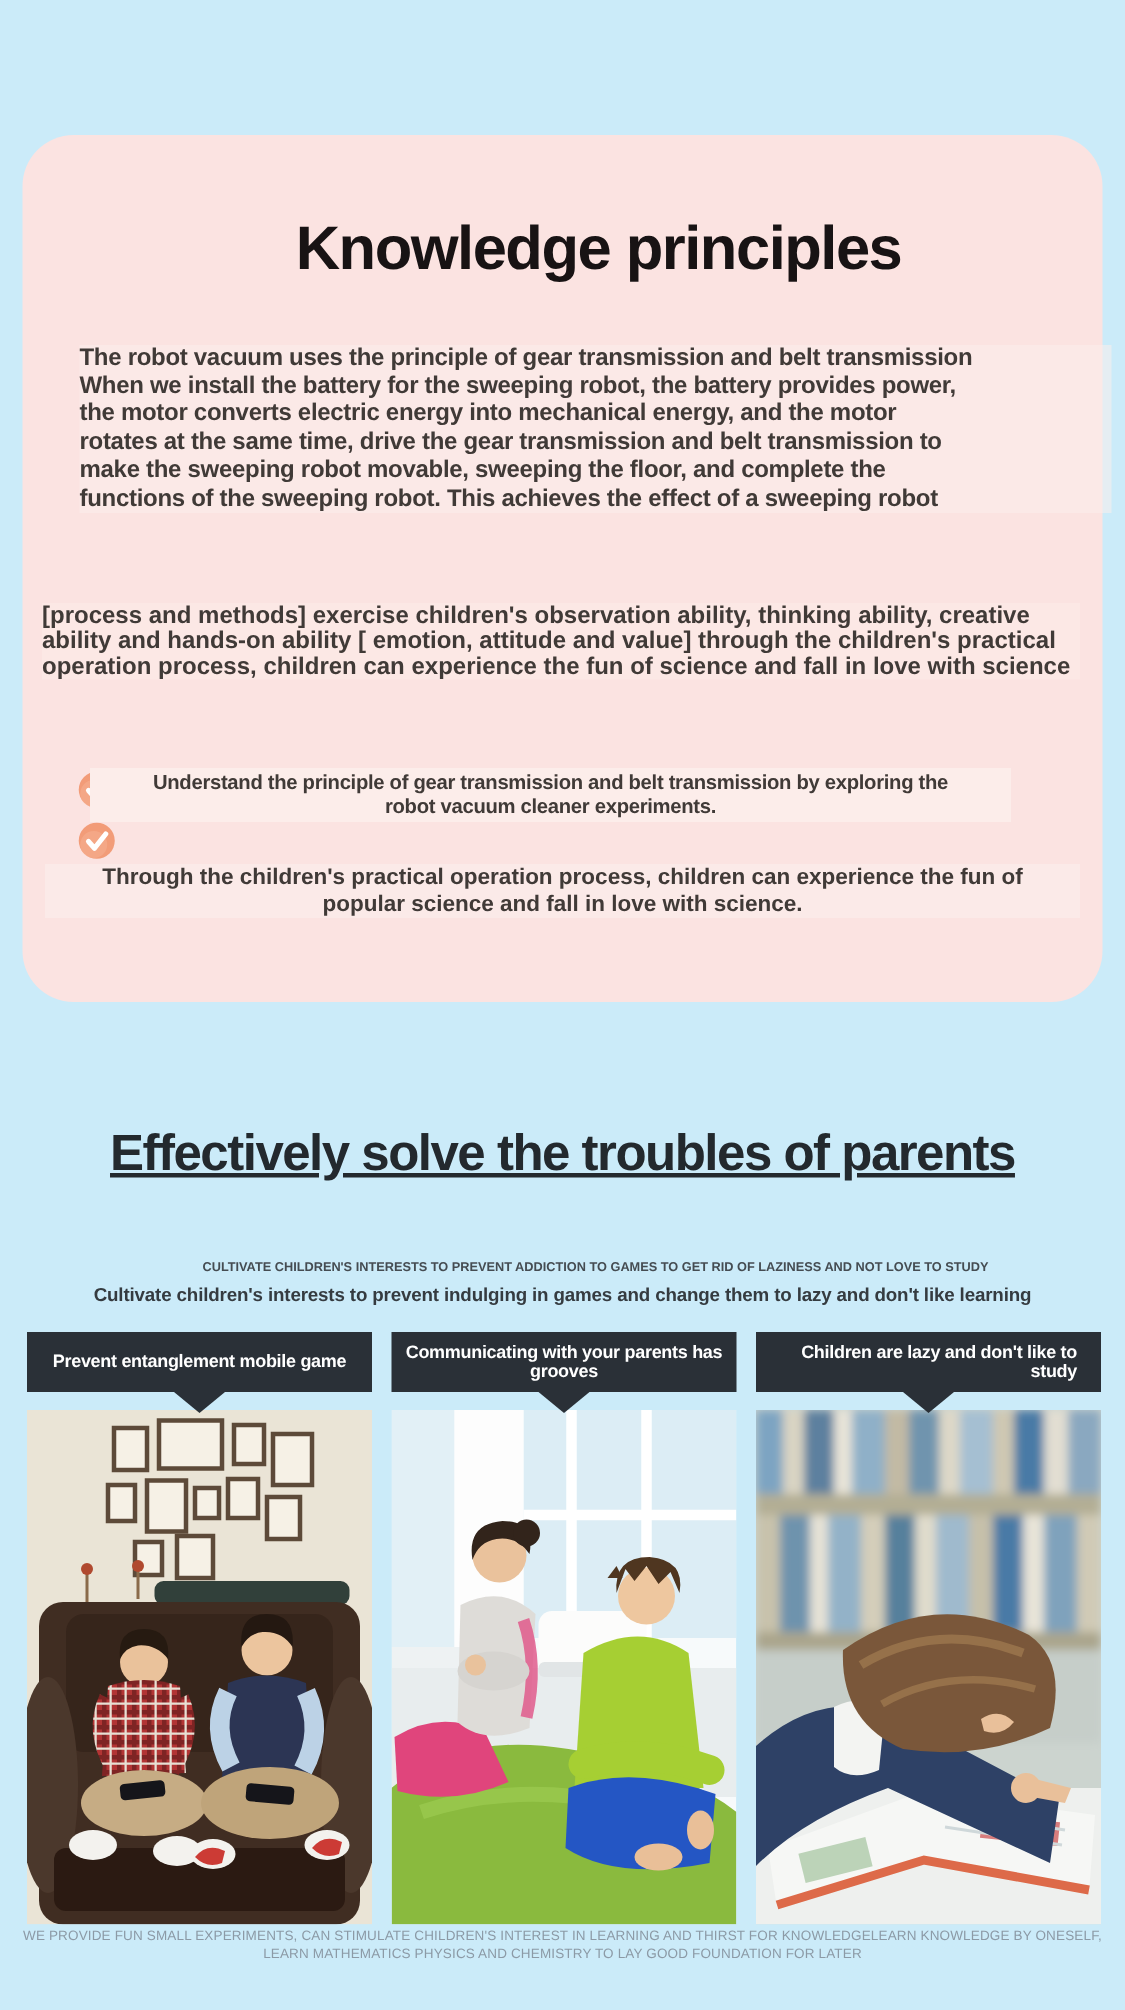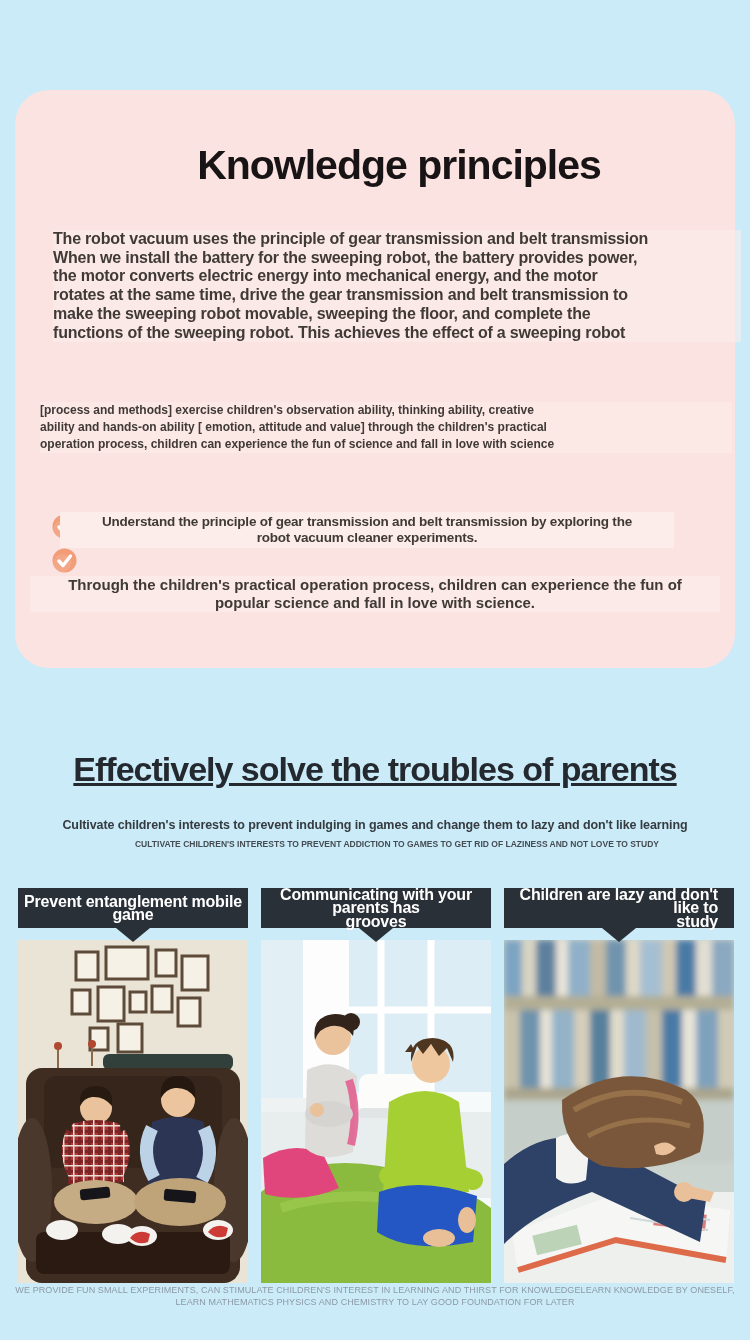--- a/index.html
+++ b/index.html
@@ -16,21 +16,21 @@
   .card-title{
     position:absolute; top:52px; left:0; width:100%;
     text-align:center; font-size:41px; font-weight:bold;
     color:#181314; letter-spacing:-1px;padding-left:24px;
   }
   .para{
     position:absolute; white-space:pre-line; font-weight:bold; color:#403a37;
   }
   .p1{ top:140px; left:18px; width:688px; font-size:16px; line-height:18.7px;
        letter-spacing:-0.2px; background:rgba(252,238,236,0.55);margin-left:20px; }
-  .p2{ top:312px; left:25px; width:692px; font-size:12px; line-height:17px;
+  .p2{ top:312px; left:13px; width:692px; font-size:16px; line-height:17px;
        background:rgba(252,238,236,0.45); }
   .check-item{
     position:absolute; white-space:pre-line; text-align:center;
     font-weight:bold; color:#403a37; font-size:13.5px; line-height:16px;
     letter-spacing:-0.2px; background:#fcedea; padding:2px 12px;
   }
   .ci0{ top:422px; left:45px; width:590px; }
   .ci1{ top:456px; left:45px; width:560px; }
   .closing{
     position:absolute; top:486px; left:15px; width:690px;
@@ -41,33 +41,33 @@
   .check-badge{ position:absolute; width:25px; height:25px; }
   .cb0{ left:37px; top:424px; }
   .cb1{ left:37px; top:458px; }
   
   .h2{
     position:absolute; top:750px; left:0; width:100%;
     text-align:center; font-size:34px; font-weight:bold;
     color:#23292e; letter-spacing:-1px;text-decoration:underline;
   }
   .subtitle{
-    position:absolute; top:818px; left:0; width:100%;
+    position:absolute; top:856px; left:0; width:100%;
     text-align:center; font-size:12.5px; font-weight:bold;
     letter-spacing:-0.1px; color:#353b40; white-space:nowrap;
   }
   .subtitle-caps{
     position:absolute; top:839px; left:0; width:100%;
     text-align:center; font-size:8.5px; font-weight:bold; color:#454c52;margin-left:22px;
   }
   .col{ position:absolute; top:888px; width:230px; }
   .col0{ left:18px; } .col1{ left:261px; } .col2{ left:504px; }
   .col-head{
     position:relative; width:230px; height:40px; background:#2a3037;
-    color:#ffffff; font-size:16px; font-weight:bold; letter-spacing:-0.2px;
+    color:#ffffff; font-size:12px; font-weight:bold; letter-spacing:-0.2px;
     display:flex; align-items:center; justify-content:center;
     text-align:center; white-space:pre-line; line-height:13.5px;
     box-sizing:border-box; padding:2px 4px; z-index:3;
   }
   .col2 .col-head{ justify-content:flex-end; text-align:right; padding-right:16px; }
   .col-arrow{
     position:absolute; top:40px; left:98px; width:0; height:0; z-index:3;
     border-left:17px solid transparent; border-right:17px solid transparent;
     border-top:14px solid #2a3037;
   }

